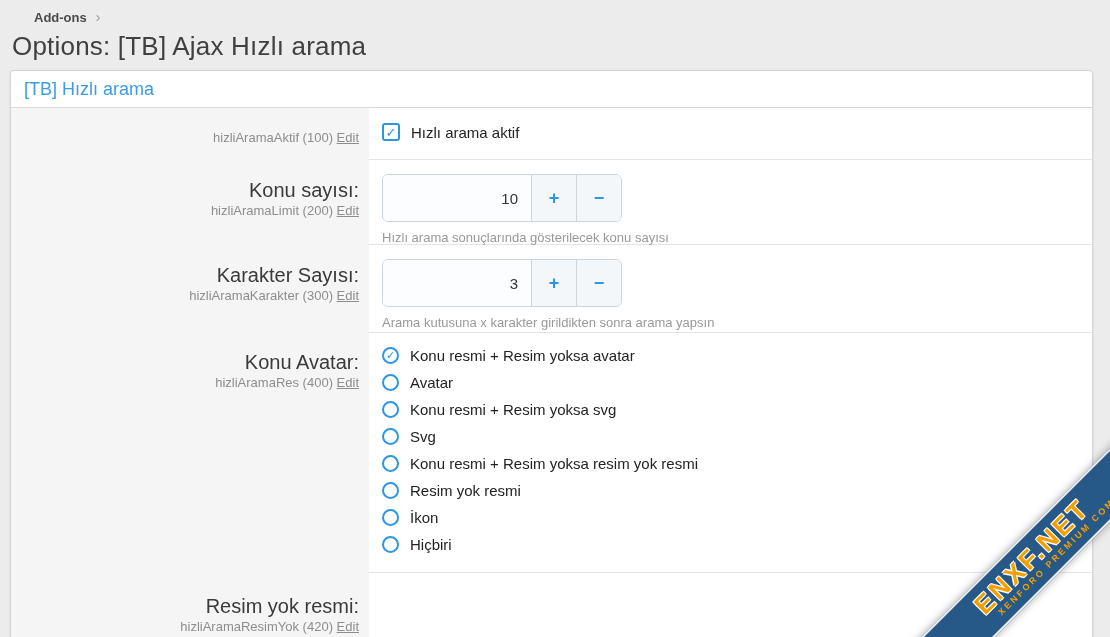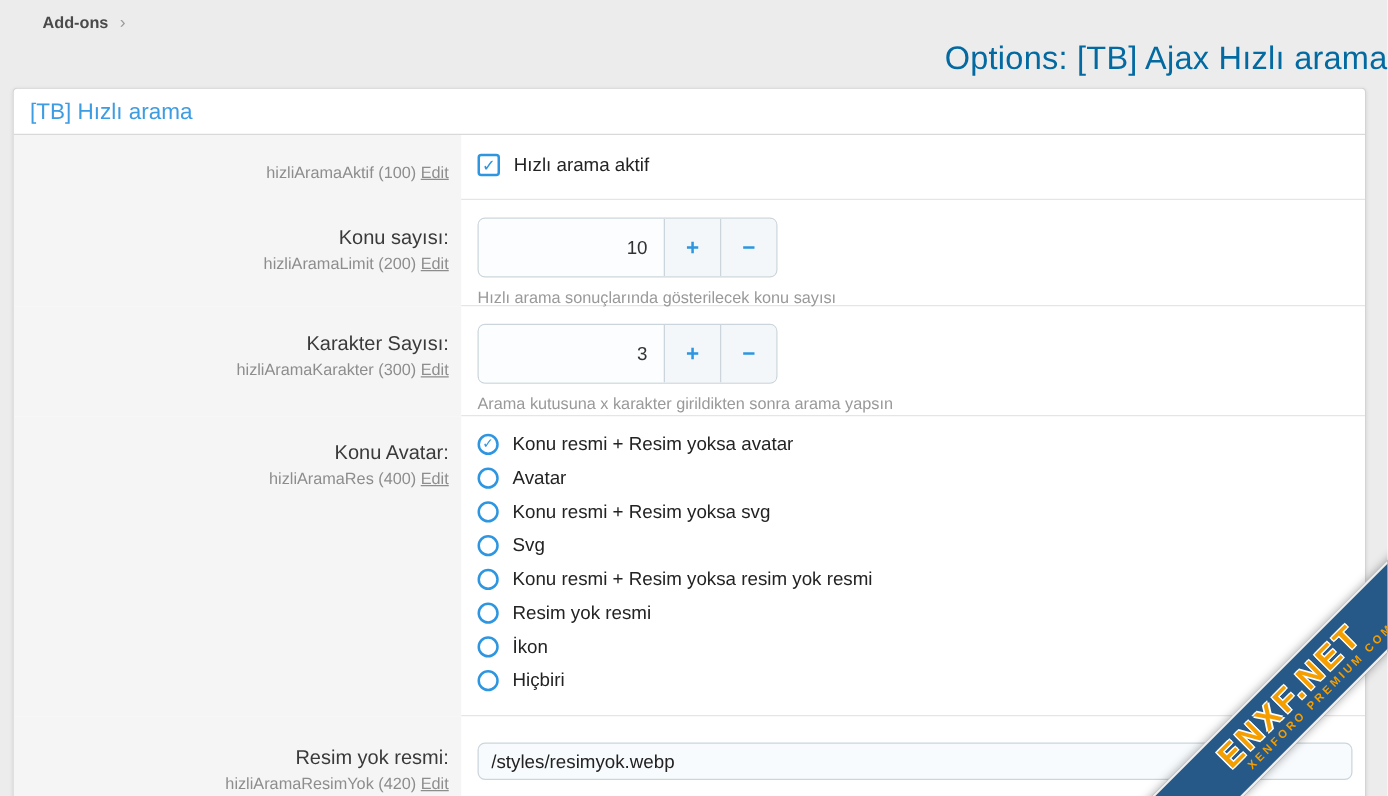--- a/index.html
+++ b/index.html
@@ -28,21 +28,21 @@
     background:var(--page-bg);
     font-family:"Liberation Sans","DejaVu Sans",sans-serif;
     position:relative;
   }
   .breadcrumb{padding:7px 12px 0;font-size:13px;height:25px;display:flex;align-items:flex-end;margin-left:22px;}
   .breadcrumb a{color:#4a4a4a;font-weight:bold;text-decoration:none;}
   .breadcrumb .chev{color:#9a9a9a;margin-left:9px;font-size:14px;}
   h1.page-title{
     margin:5px 0 7px 12px;
     font-size:26px;line-height:33px;
-    font-weight:300;color:#0369a1;letter-spacing:.2px;text-align:right;
+    font-weight:300;color:#404040;letter-spacing:.2px;
   }
   .panel{
     margin:0 17px 0 10px;
     height:567px;
     background:var(--panel-bg);
     border:1px solid var(--panel-border);
     border-bottom:none;
     border-radius:4px 4px 0 0;
     box-shadow:0 1px 3px rgba(0,0,0,.08);
     overflow:hidden;
@@ -65,21 +65,21 @@
     background:var(--label-col-bg);
     text-align:right;
     padding-right:10px;
   }
   .control-cell{
     flex:1;
     border-bottom:1px solid var(--sep);
     padding-left:13px;
   }
   .row:last-child .control-cell{border-bottom:none;}
-  .main-label{font-size:16px;color:var(--main-label);line-height:19px;margin-left:30px;}
+  .main-label{font-size:20px;color:var(--main-label);line-height:19px;margin-left:30px;}
   .meta{font-size:13px;color:var(--meta);line-height:17px;margin-top:2px;}
   .meta a{color:var(--meta);text-decoration:underline;}
   
   .r1{height:52px;}
   .r1 .label-cell{padding-top:19px;}
   .r1 .control-cell{padding-top:15px;}
   .r2{height:85px;}
   .r3{height:88px;}
   .r2 .label-cell,.r3 .label-cell{padding-top:21px;}
   .r2 .control-cell,.r3 .control-cell{padding-top:14px;}
@@ -292,23 +292,20 @@
     </div>
 
     <div class="row r5">
       <div class="label-cell">
         <div class="main-label">Resim yok resmi:</div>
         <div class="meta">
           <span>hizliAramaResimYok (420)</span>
           <a href="#">Edit</a>
         </div>
       </div>
-      <div class="control-cell">
-        <input class="text-input" value="/styles/resimyok.webp" style="">
-      </div>
     </div>
 
   </div>
 </div>
 
 <div class="ribbon">
   <div class="ribbon-title">ENXF.NET</div>
   <div class="ribbon-sub">XENFORO PREMIUM COMMUNITY</div>
 </div>
 

